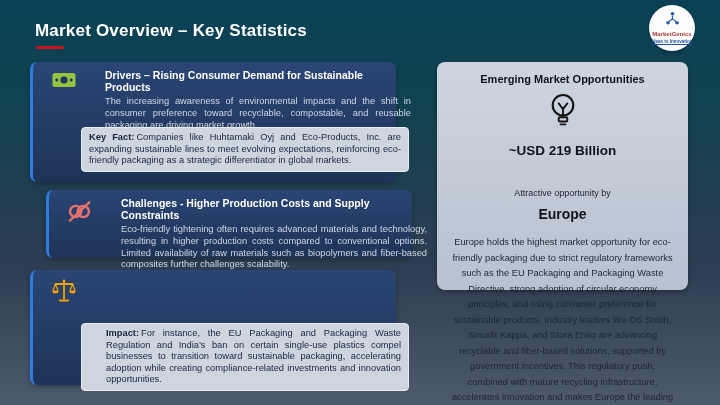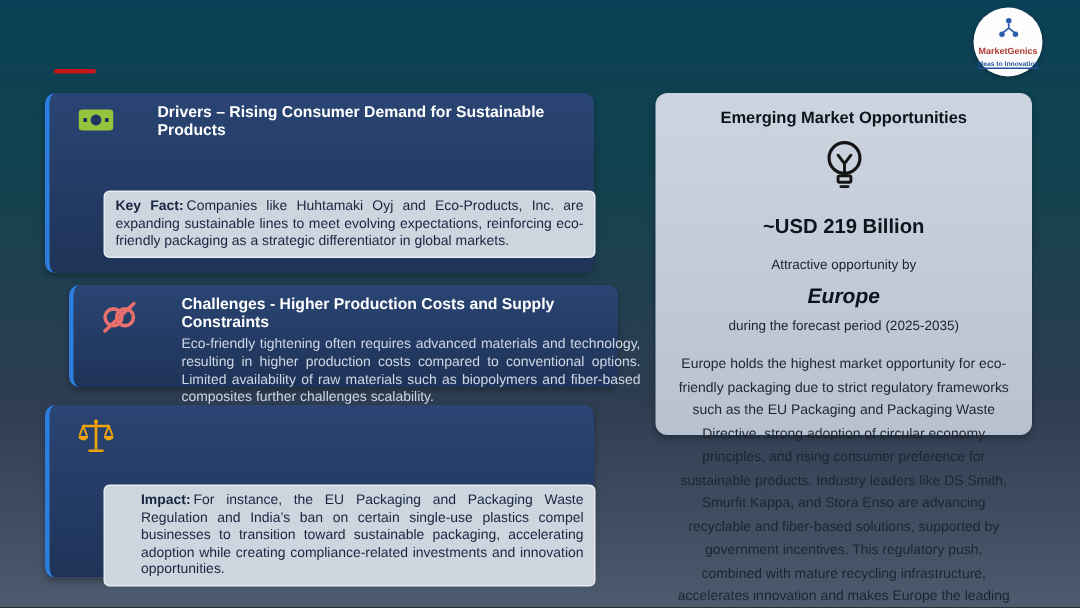--- a/index.html
+++ b/index.html
@@ -18,42 +18,43 @@
   .card{position:absolute;left:30px;width:366px;border-radius:7px;box-sizing:border-box;
     background:linear-gradient(180deg,#2a4574 0%,#1e3357 100%);
     border-left:3px solid #2d7de0;box-shadow:0 2px 5px rgba(0,0,0,.3);}
   .card-1{top:62px;height:120px;}
   .card-2{top:190px;height:68px;margin-left:16px;}
   .card-3{top:270px;height:115px;}
   .card-icon{position:absolute;left:17px;top:8px;width:27px;height:27px;display:flex;align-items:flex-start;justify-content:center;}
   .card-text{position:absolute;left:72px;top:7px;width:306px;}
   .card-title{margin:0 0 3px 0;font-size:10.5px;font-weight:bold;color:#ffffff;}
   .card-body{margin:0;font-size:9.3px;line-height:11.8px;color:#cfd7e5;text-align:justify;}
-  .callout{position:absolute;left:36px;width:328px;box-sizing:border-box;background:#cdd5df;border:1px solid #e7ecf2;
+  .callout{position:absolute;left:48px;width:328px;box-sizing:border-box;background:#cdd5df;border:1px solid #e7ecf2;
     border-radius:4px;padding:4px 7px;font-size:9.3px;line-height:11.6px;color:#17253f;text-align:justify;}
   .card-1 .callout{top:65px;}
   .card-3 .callout{top:53px;padding-left:24px;}
   .co-label{font-weight:bold;margin-right:2px;}
 
   .panel{position:absolute;left:437px;top:62px;width:251px;height:228px;border-radius:8px;
     background:linear-gradient(180deg,#ccd5df 0%,#b8c2cf 100%);box-shadow:0 2px 5px rgba(0,0,0,.3);
     display:flex;flex-direction:column;align-items:center;text-align:center;}
   .panel-title{margin:11px 0 0;font-size:11px;font-weight:bold;color:#0e141d;}
   .bulb-wrap{margin-top:7px;height:40px;}
   .panel-value{margin-top:11px;font-size:13.5px;font-weight:bold;color:#0e141d;}
-  .panel-sub{margin-top:13px;font-size:9px;color:#1a2230;}
-  .panel-region{margin-top:8px;font-size:14px;font-weight:bold;color:#0e141d;font-style:italic;}
+  .panel-sub{margin-top:30px;font-size:9px;color:#1a2230;}
+  .panel-region{margin-top:8px;font-size:14px;font-weight:bold;color:#0e141d;}
   .panel-period{margin-top:7px;font-size:9px;color:#1a2230;}
   .panel-desc{margin-top:13px;padding:0 13px;font-size:9.3px;line-height:15.5px;color:#1c2431;}
 </style>
 </head>
 <body>
 
 <div class="slide">
 
+  <h1 class="page-title">Market Overview – Key Statistics</h1>
   <div class="title-underline"></div>
 
   <div class="logo">
     <span>
       <svg width="15" height="15" viewBox="0 0 14 14">
         <circle cx="7" cy="2.6" r="1.7" fill="#2a5caa"></circle>
         <circle cx="2.8" cy="11" r="1.7" fill="#2a5caa"></circle>
         <circle cx="11.2" cy="11" r="1.7" fill="#2a5caa"></circle>
         <path d="M7 4.3 V7.2 M7 7.2 L3.6 9.9 M7 7.2 L10.4 9.9" stroke="#2a5caa" stroke-width="1.1" fill="none"></path>
       </svg>
@@ -66,20 +67,21 @@
     <span class="card-icon">
       <svg width="26" height="20" viewBox="0 0 26 20">
         <rect x="1.5" y="3" width="23" height="14" rx="2.5" fill="#96c43e"></rect>
         <circle cx="13" cy="10" r="3.6" fill="#20355e"></circle>
         <rect x="4.5" y="8.6" width="2.6" height="2.8" rx="0.6" fill="#20355e"></rect>
         <rect x="18.9" y="8.6" width="2.6" height="2.8" rx="0.6" fill="#20355e"></rect>
       </svg>
     </span>
     <div class="card-text">
       <h2 class="card-title">Drivers – Rising Consumer Demand for Sustainable Products</h2>
+      <p class="card-body">The increasing awareness of environmental impacts and the shift in consumer preference toward recyclable, compostable, and reusable packaging are driving market growth.</p>
     </div>
     <div class="callout">
       <span class="co-label">Key Fact:</span><span>Companies like Huhtamaki Oyj and Eco-Products, Inc. are expanding sustainable lines to meet evolving expectations, reinforcing eco-friendly packaging as a strategic differentiator in global markets.</span>
     </div>
   </section>
 
   <section class="card card-2">
     <span class="card-icon">
       <svg width="27" height="27" viewBox="0 0 26 26">
         <circle cx="9.3" cy="13" r="5.4" stroke="#e8716e" stroke-width="2.3" fill="none"></circle>
@@ -117,17 +119,16 @@
       <svg width="32" height="40" viewBox="0 0 32 42">
         <circle cx="16" cy="14" r="10.8" stroke="#141414" stroke-width="2.2" fill="none"></circle>
         <path d="M16 24 v-6 M16 18 l-4.5 -6 M16 18 l4.5 -6" stroke="#141414" stroke-width="2" fill="none" stroke-linecap="round"></path>
         <rect x="11.5" y="26.5" width="9" height="4.5" rx="1" stroke="#141414" stroke-width="2" fill="none"></rect>
         <line x1="13.5" y1="34" x2="18.5" y2="34" stroke="#141414" stroke-width="2" stroke-linecap="round"></line>
       </svg>
     </div>
     <div class="panel-value">~USD 219 Billion</div>
     <div class="panel-sub">Attractive opportunity by</div>
     <div class="panel-region">Europe</div>
-    <div class="panel-period">during the forecast period (2025-2035)</div>
     <div class="panel-desc">Europe holds the highest market opportunity for eco-friendly packaging due to strict regulatory frameworks such as the EU Packaging and Packaging Waste Directive, strong adoption of circular economy principles, and rising consumer preference for sustainable products. Industry leaders like DS Smith, Smurfit Kappa, and Stora Enso are advancing recyclable and fiber-based solutions, supported by government incentives. This regulatory push, combined with mature recycling infrastructure, accelerates innovation and makes Europe the leading growth hub.</div>
   </aside>
 
 </div>
 
 </body></html>

